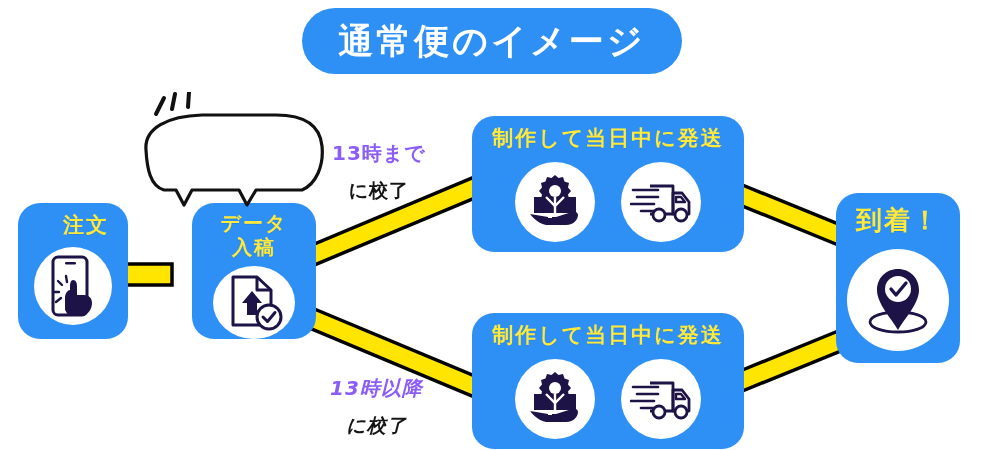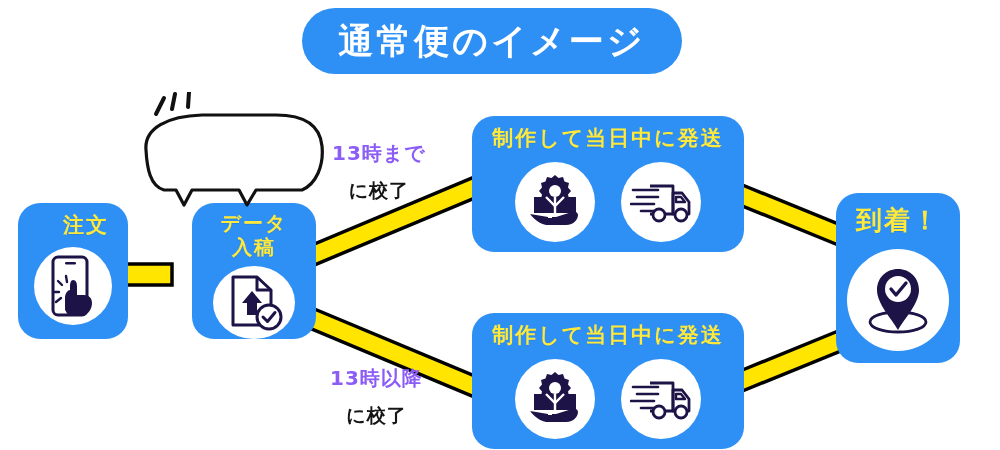--- a/index.html
+++ b/index.html
@@ -112,21 +112,21 @@
   }
   .edge-label .l2 {
     display: block;
     color: #151515;
     font-weight: bold;
     font-size: 19px;
     letter-spacing: 1px;
     margin-top: 12px;
   }
   #label-sameday { left: 332px; top: 140px; }
-  #label-nextday { left: 330px; top: 365px; }
+  #label-nextday { left: 330px; top: 375px; font-style: italic; }
 
   
   #speech-bubble {
     position: absolute;
     left: 128px;
     top: 108px;
     width: 186px;
     height: 82px;
     z-index: 4;
   }

